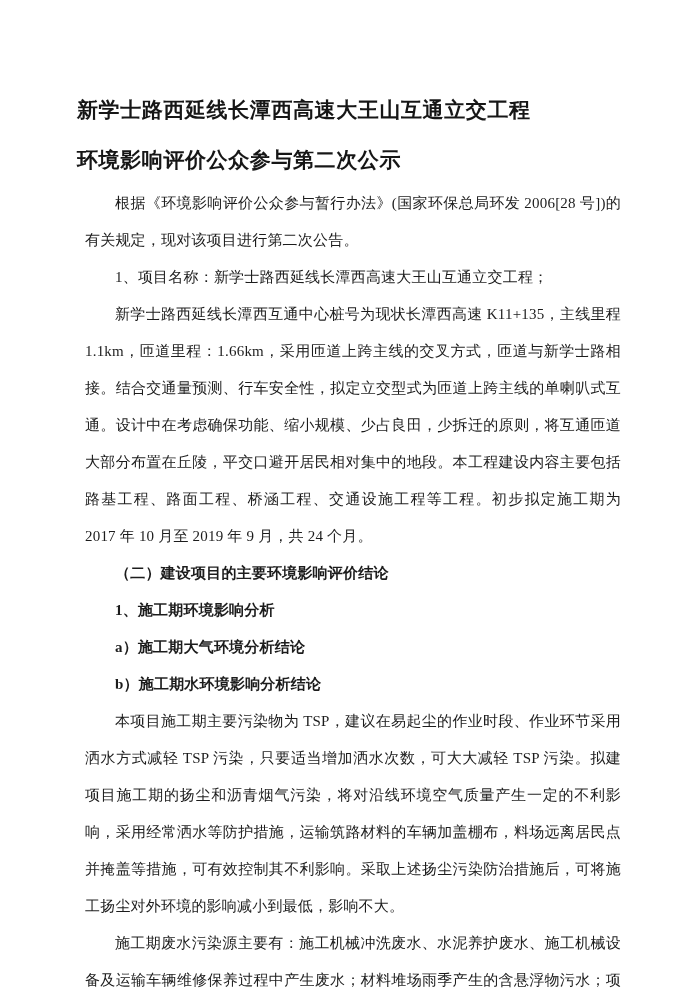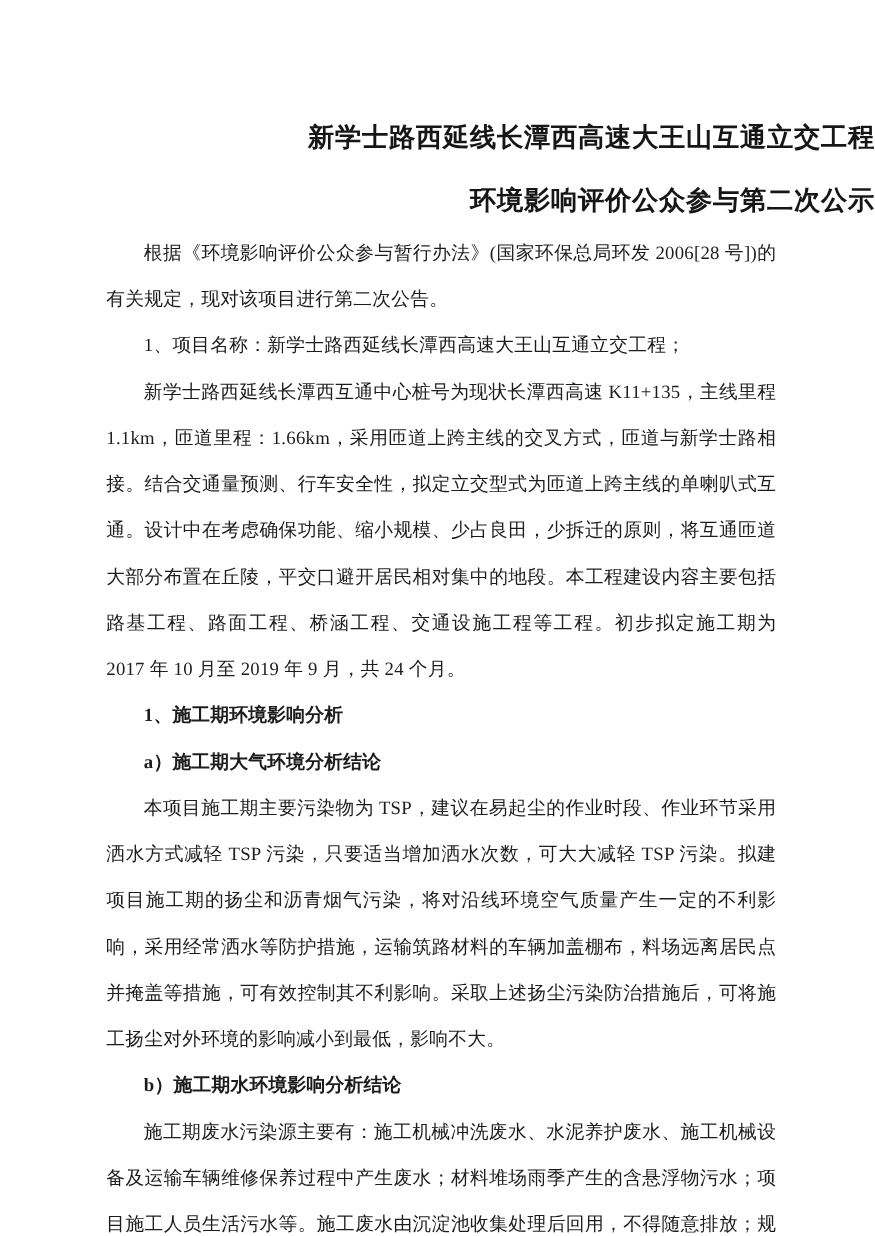--- a/index.html
+++ b/index.html
@@ -8,22 +8,22 @@
     position: relative;
     width: 700px;
     height: 989px;
     background: #ffffff;
     overflow: hidden;
     font-family: "Liberation Serif", "DejaVu Serif", serif;
     color: #1c1c1c;
   }
   .title-block {
     padding-top: 85px;
-    padding-left: 46px;   
-    text-align: right;
+    padding-left: 77px;   
+    text-align: left;
   }
   .doc-title {
     font-size: 21px;
     font-weight: bold;
     line-height: 50px;
     letter-spacing: 0.6px;
     color: #161616;
     white-space: nowrap;
   }
   .content {
@@ -51,20 +51,21 @@
 
   <div class="title-block">
     <div class="doc-title">新学士路西延线长潭西高速大王山互通立交工程</div>
     <div class="doc-title">环境影响评价公众参与第二次公示</div>
   </div>
 
   <div class="content">
     <p class="para">根据《环境影响评价公众参与暂行办法》(国家环保总局环发 2006[28 号])的有关规定，现对该项目进行第二次公告。</p>
     <p class="para">1、项目名称：新学士路西延线长潭西高速大王山互通立交工程；</p>
     <p class="para">新学士路西延线长潭西互通中心桩号为现状长潭西高速 K11+135，主线里程 1.1km，匝道里程：1.66km，采用匝道上跨主线的交叉方式，匝道与新学士路相接。结合交通量预测、行车安全性，拟定立交型式为匝道上跨主线的单喇叭式互通。设计中在考虑确保功能、缩小规模、少占良田，少拆迁的原则，将互通匝道大部分布置在丘陵，平交口避开居民相对集中的地段。本工程建设内容主要包括路基工程、路面工程、桥涵工程、交通设施工程等工程。初步拟定施工期为 2017 年 10 月至 2019 年 9 月，共 24 个月。</p>
+    <p class="para heading">（二）建设项目的主要环境影响评价结论</p>
     <p class="para heading">1、施工期环境影响分析</p>
     <p class="para heading">a）施工期大气环境分析结论</p>
+    <p class="para heading">b）施工期水环境影响分析结论</p>
     <p class="para">本项目施工期主要污染物为 TSP，建议在易起尘的作业时段、作业环节采用洒水方式减轻 TSP 污染，只要适当增加洒水次数，可大大减轻 TSP 污染。拟建项目施工期的扬尘和沥青烟气污染，将对沿线环境空气质量产生一定的不利影响，采用经常洒水等防护措施，运输筑路材料的车辆加盖棚布，料场远离居民点并掩盖等措施，可有效控制其不利影响。采取上述扬尘污染防治措施后，可将施工扬尘对外环境的影响减小到最低，影响不大。</p>
-    <p class="para heading">b）施工期水环境影响分析结论</p>
     <p class="para">施工期废水污染源主要有：施工机械冲洗废水、水泥养护废水、施工机械设备及运输车辆维修保养过程中产生废水；材料堆场雨季产生的含悬浮物污水；项目施工人员生活污水等。施工废水由沉淀池收集处理后回用，不得随意排放；规范材料堆放场所，防止散体物料随径流冲刷至水体；禁止将施工区域清洗、维修产生的含油废水排</p>
   </div>
 
 </div>
 
 </body></html>

